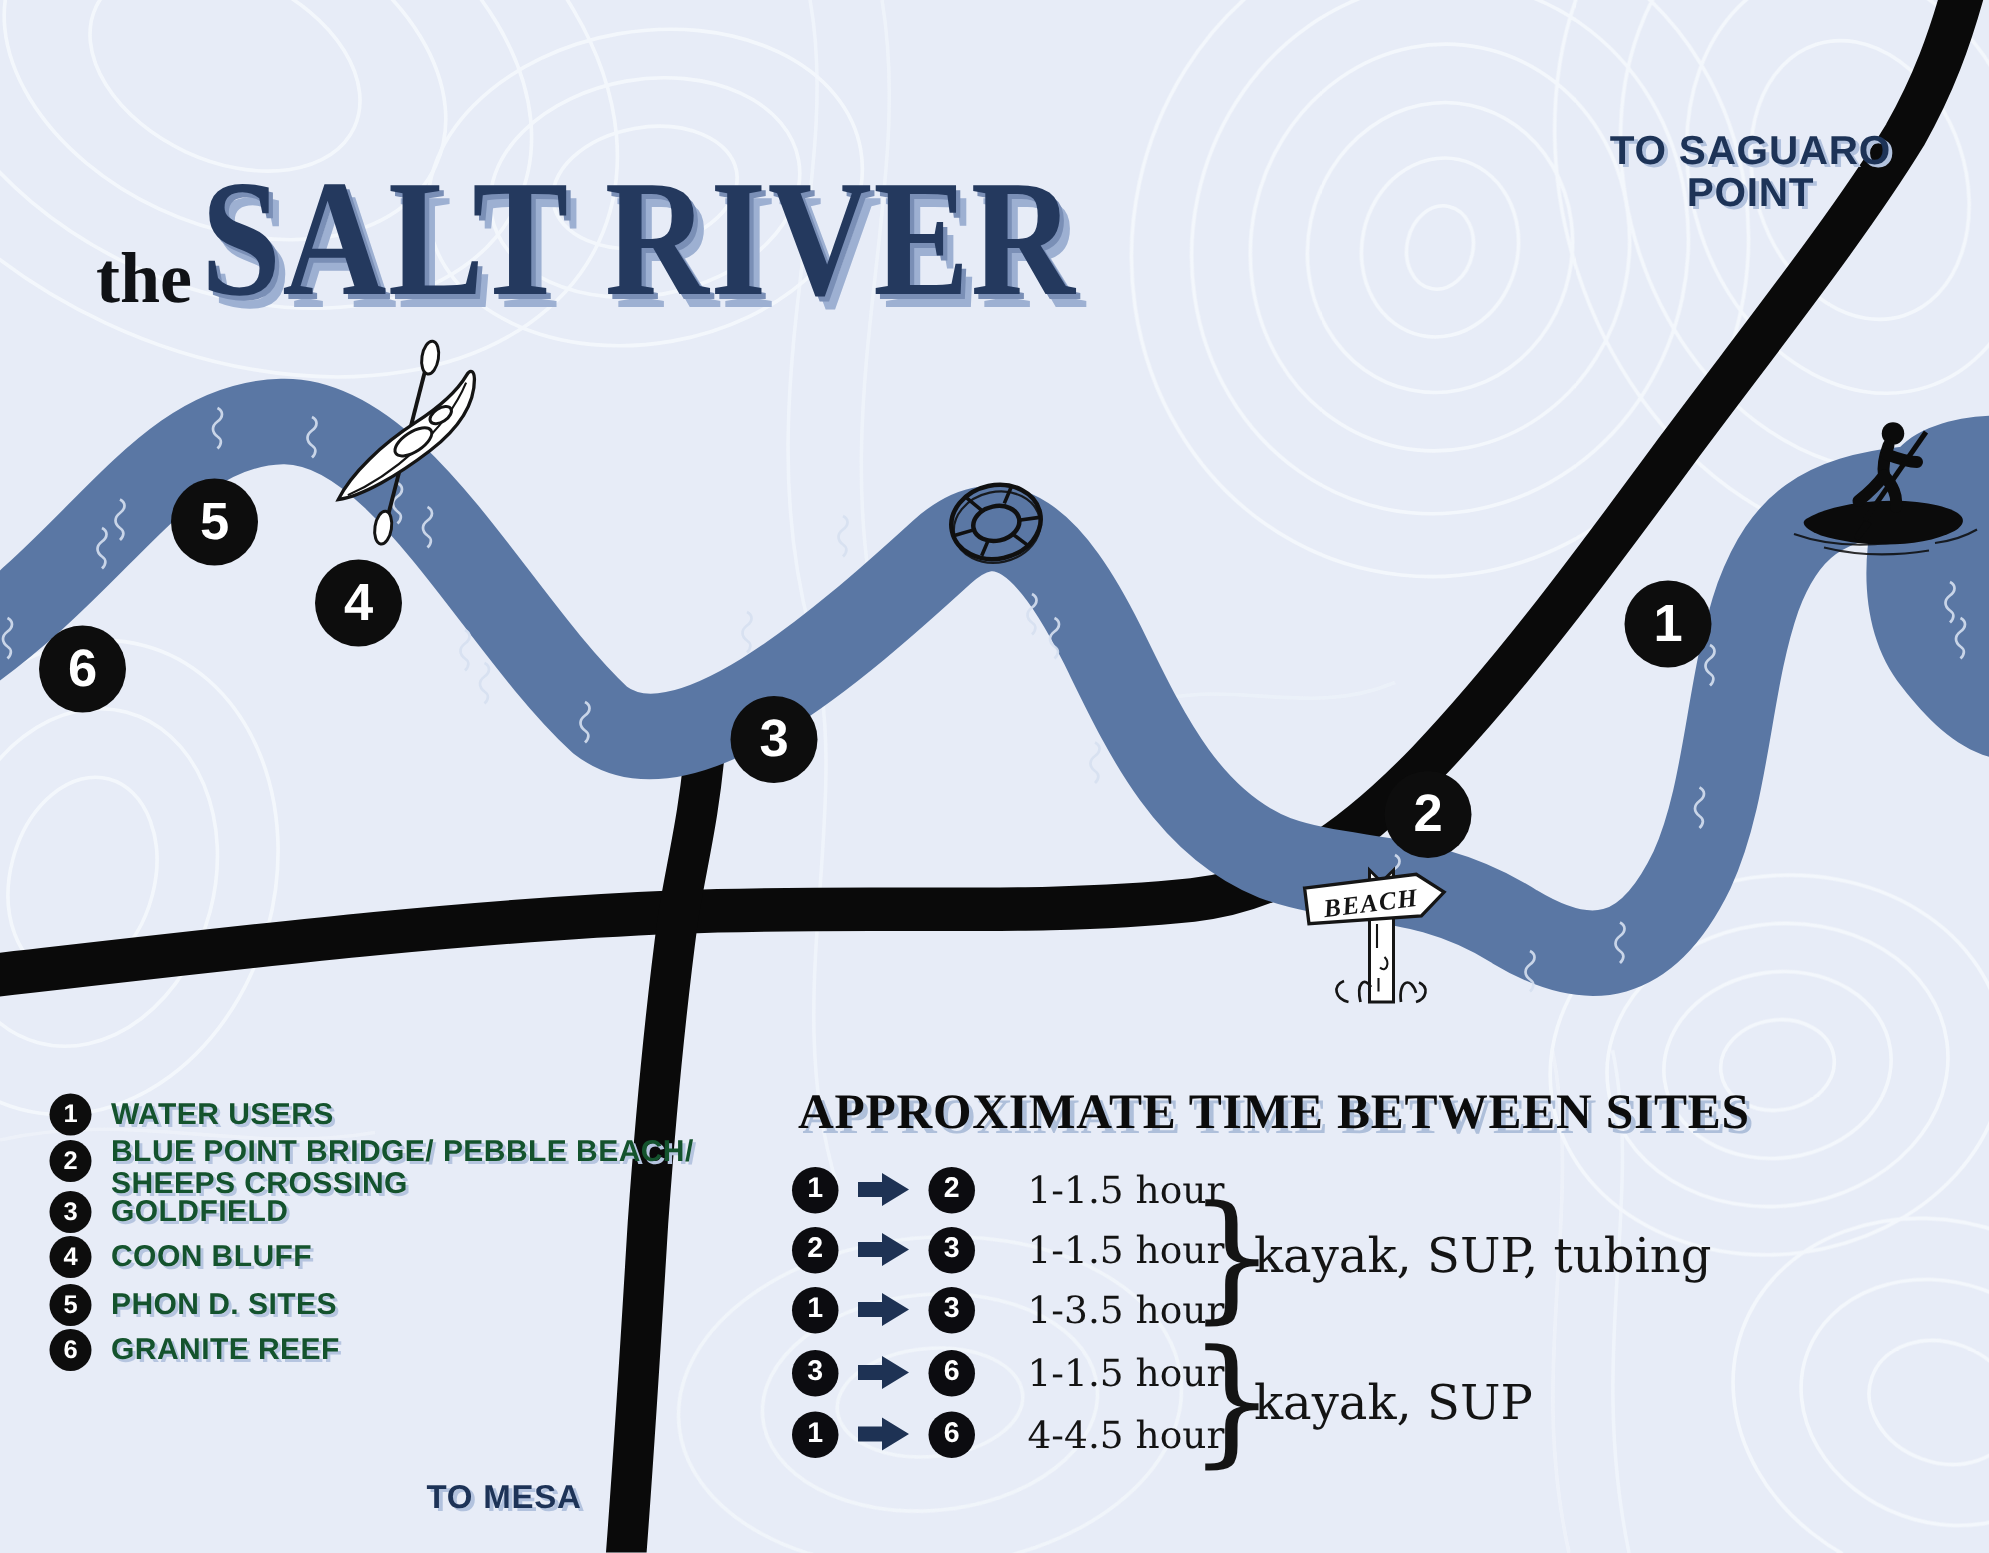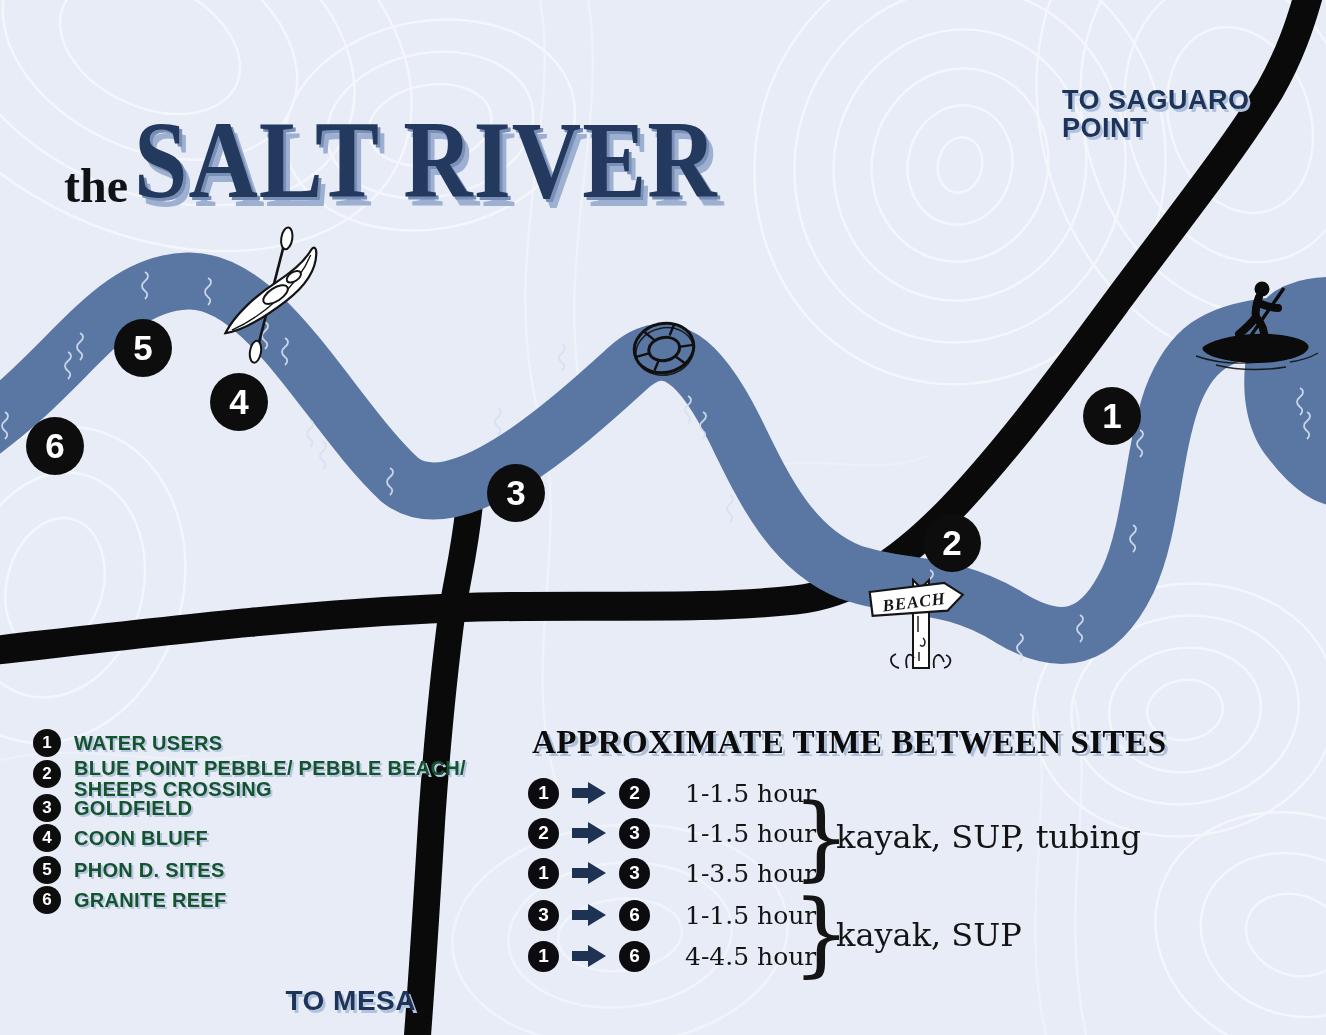--- a/index.html
+++ b/index.html
@@ -18,26 +18,26 @@
   .title-main{
     position:absolute; left:72px; top:0;
     display:inline-block;
     font-family:"Liberation Serif", serif; font-weight:700;
     font-size:99px; letter-spacing:1px; color:#24395e;
     transform:scale(.97,1.12); transform-origin:left top;
     text-shadow:3px 3px 0 #7a8fb6, 7px 8px 0 #9db0d2;
   }
   
   .navy-label{
-    position:absolute; color:#1d3357; font-weight:800; 
+    position:absolute; color:#1d3357; font-weight:800; text-align:center;
     letter-spacing:.5px; line-height:1.05;
     text-shadow:2.5px 2.5px 0 #b2c2de;
   }
   #to-saguaro{left:1062px; top:86px; width:210px; font-size:27px;}
-  #to-mesa{left:256px; top:986px; width:160px; font-size:28px; text-align:right;}
+  #to-mesa{left:256px; top:986px; width:160px; font-size:22px; text-align:center;}
   
   .mcircle{
     position:absolute; width:58px; height:58px; border-radius:50%;
     background:#0d0d0d; color:#fff; display:flex; align-items:center; justify-content:center;
     font-size:35px; font-weight:700;
   }
   
   .legend-row{position:absolute; left:33px; display:flex; align-items:center; gap:13px;}
   .lcircle{
     width:28px; height:28px; border-radius:50%; flex:0 0 auto;
@@ -243,21 +243,21 @@
   <div class="mcircle" style="left:210px;  top:373px;">4</div>
   <div class="mcircle" style="left:114px;  top:319px;">5</div>
   <div class="mcircle" style="left:26px;   top:417px;">6</div>
 
   <div class="legend-row" style="top:729px;">
     <span class="lcircle">1</span>
     <span class="ltext">WATER USERS</span>
   </div>
   <div class="legend-row align-top" style="top:758px;">
     <span class="lcircle">2</span>
-    <span class="ltext">BLUE POINT PEBBLE/ PEBBLE BEACH/ SHEEPS CROSSING</span>
+    <span class="ltext">BLUE POINT BRIDGE/ PEBBLE BEACH/ SHEEPS CROSSING</span>
   </div>
   <div class="legend-row" style="top:794px;">
     <span class="lcircle">3</span>
     <span class="ltext">GOLDFIELD</span>
   </div>
   <div class="legend-row" style="top:824px;">
     <span class="lcircle">4</span>
     <span class="ltext">COON BLUFF</span>
   </div>
   <div class="legend-row" style="top:856px;">

